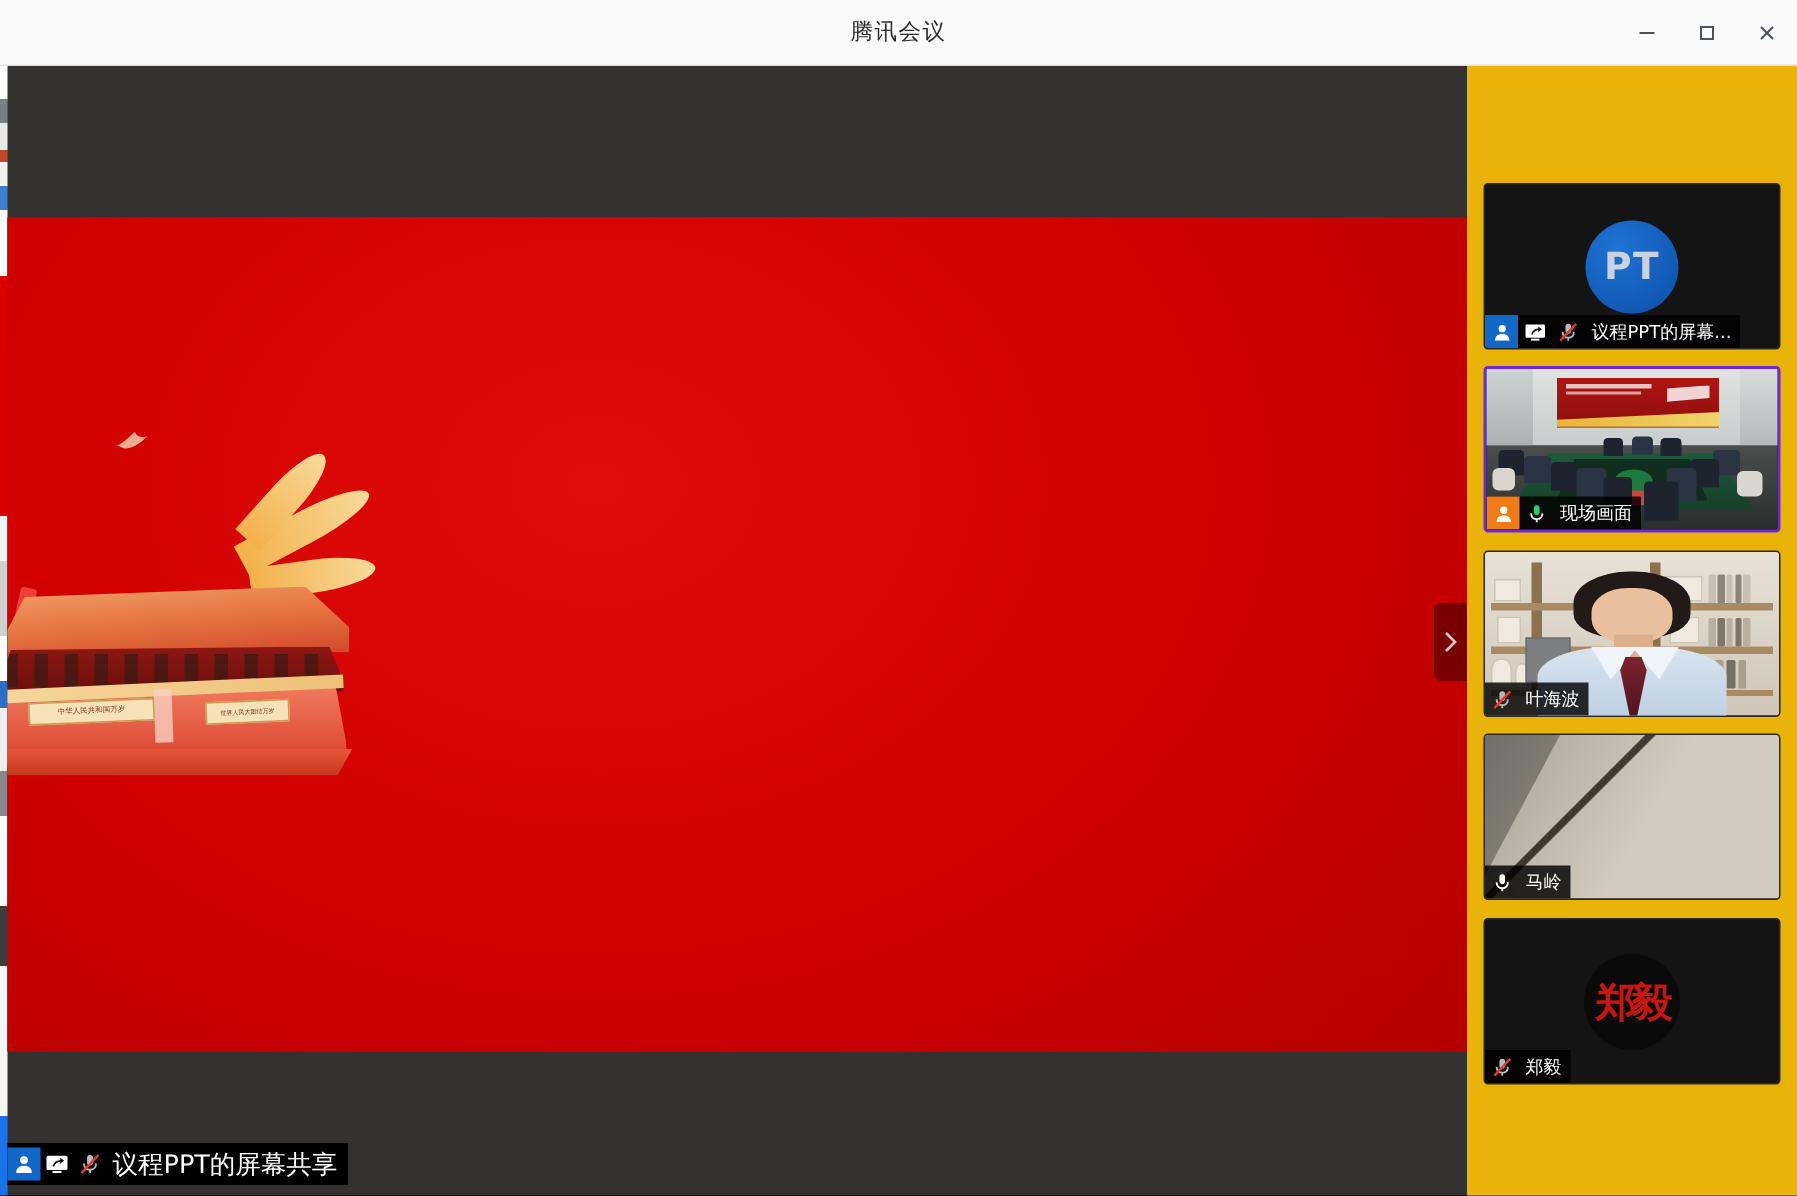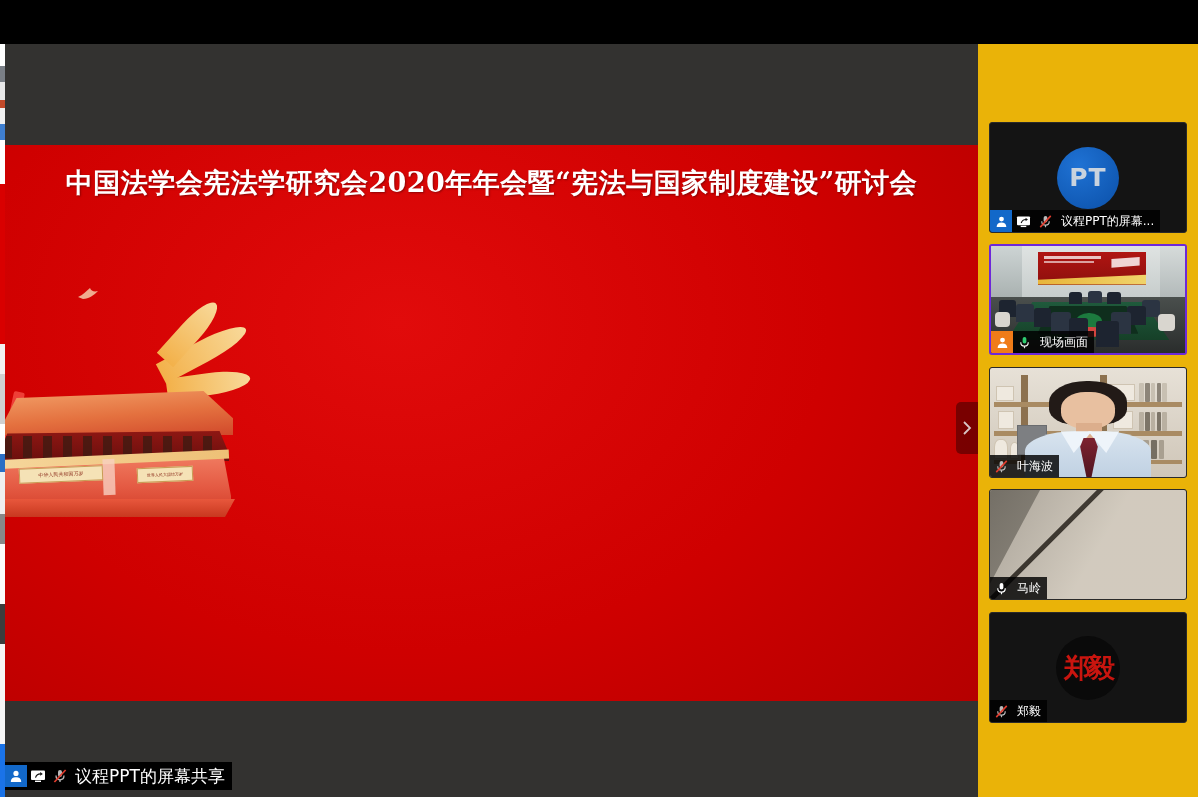--- a/index.html
+++ b/index.html
@@ -415,20 +415,41 @@
     clip-path:polygon(0 0,44% 0,0 86%); }
   .ceiling-line { position:absolute; left:0; top:0; width:62%; height:100%;
     background:linear-gradient(135deg, transparent 46%, #3a342c 46.5%, #3a342c 49%, transparent 49.5%); }
   .ceiling-soft { position:absolute; inset:0; background:linear-gradient(120deg, rgba(0,0,0,.18), rgba(255,255,255,.06) 55%); }
 </style>
 </head>
 <body>
 
 <div id="app">
 
+  <div class="titlebar">
+    <div class="titlebar-title">腾讯会议</div>
+    <div class="win-controls">
+      <div class="win-btn">
+        <svg width="14" height="14" viewBox="0 0 14 14">
+            <line x1="2" y1="7" x2="12" y2="7" stroke="currentColor" stroke-width="1.3"></line>
+          </svg>
+      </div>
+      <div class="win-btn">
+        <svg width="14" height="14" viewBox="0 0 14 14">
+            <rect x="3" y="3" width="8" height="8" fill="none" stroke="currentColor" stroke-width="1.3"></rect>
+          </svg>
+      </div>
+      <div class="win-btn">
+        <svg width="14" height="14" viewBox="0 0 14 14">
+            <line x1="3" y1="3" x2="11" y2="11" stroke="currentColor" stroke-width="1.3"></line>
+            <line x1="11" y1="3" x2="3" y2="11" stroke="currentColor" stroke-width="1.3"></line>
+          </svg>
+      </div>
+    </div>
+  </div>
 
   <div class="share-region">
 
     <div class="desktop-sliver"></div>
 
     <div class="slide">
       <div class="slide-bg-glow"></div>
 
       <div class="deco-wrap">
         <div class="fan">
@@ -471,21 +492,20 @@
           <div class="tower-base"></div>
         </div>
 
         <div class="dove">
           <svg width="22" height="14" viewBox="0 0 22 14">
             <path d="M1 11 C6 9, 9 5, 13 2 C14 5, 17 6, 21 5 C17 9, 12 13, 6 13 Z" fill="currentColor" opacity="0.85"></path>
           </svg>
         </div>
       </div>
 
-      <div class="slide-header">中国法学会宪法学研究会2020年年会暨“宪法与国家制度建设”研讨会</div>
     </div>
 
     <div class="collapse-handle">
       <svg width="10" height="16" viewBox="0 0 10 16">
           <polyline points="2,2 8,8 2,14" fill="none" stroke="currentColor" stroke-width="1.8"></polyline>
         </svg>
     </div>
 
     <div class="share-label">
       <span class="ic person-blue">

